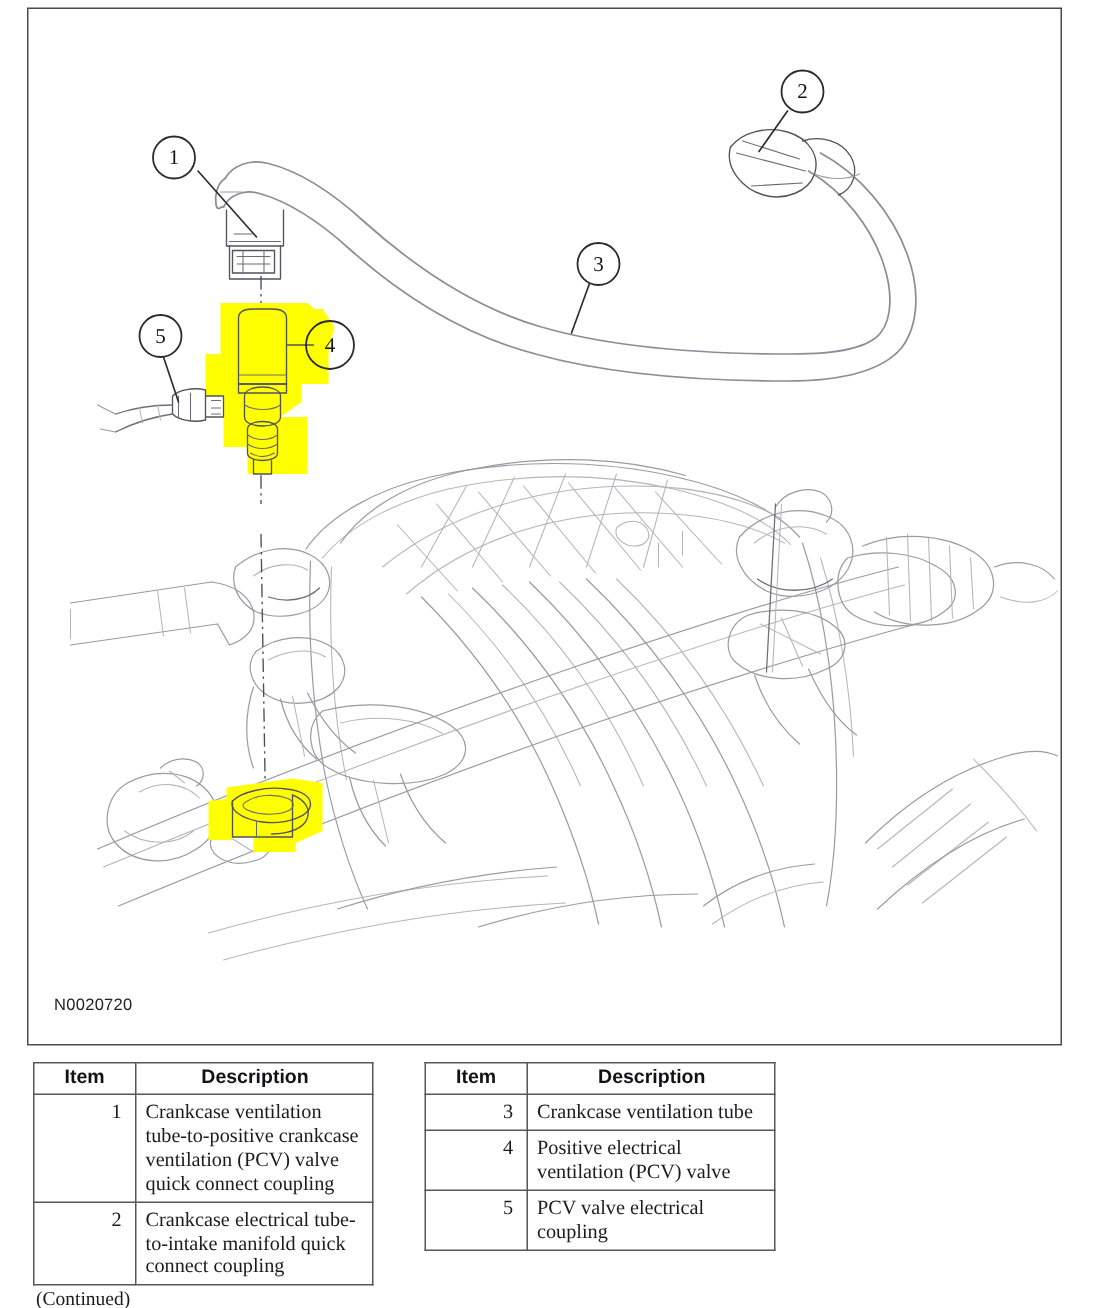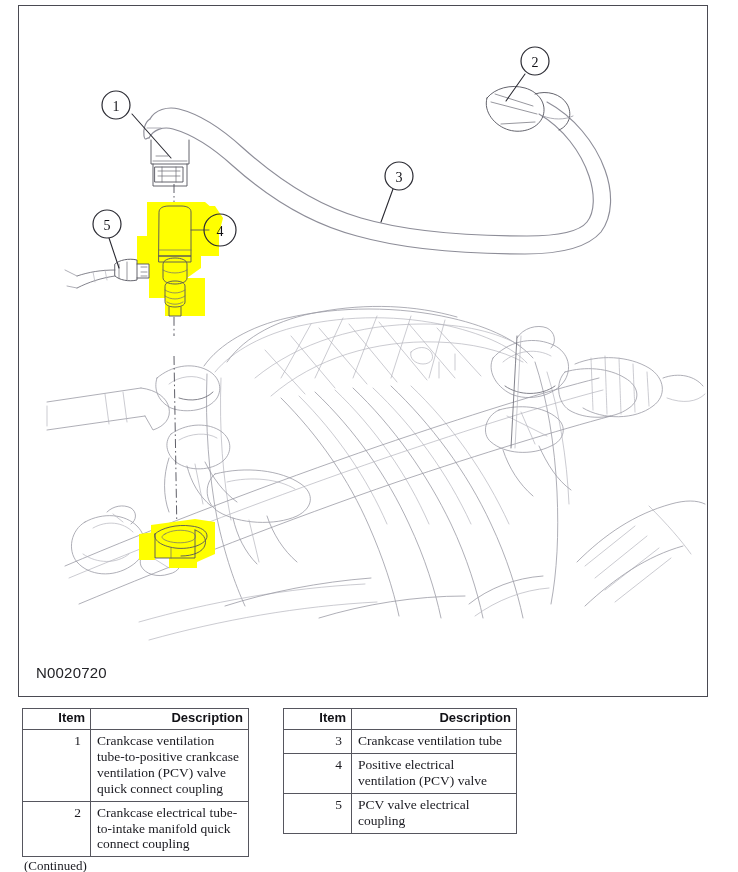--- a/index.html
+++ b/index.html
@@ -36,21 +36,21 @@
     height: 690px;
     display: block;
   }
 
   
   #figure-id {
     position: absolute;
     left: 36px;
     top: 664px;
     font-family: "Liberation Sans", "DejaVu Sans", sans-serif;
-    font-size: 15px;
+    font-size: 11px;
     color: #222226;
     letter-spacing: 0.2px;
     white-space: nowrap;
   }
 
   
   .item-table {
     position: absolute;
     border-collapse: collapse;
     table-layout: fixed;
@@ -63,38 +63,38 @@
   .item-table td {
     border: 1px solid #56565e;
     vertical-align: top;
     padding: 3px 5px 4px 6px;
   }
   .item-table th {
     font-family: "Liberation Sans", "DejaVu Sans", sans-serif;
     font-weight: bold;
     font-size: 13px;
     color: #111116;
-    text-align: right;
+    text-align: center;
     padding-top: 2px;
     padding-bottom: 3px;
     line-height: 1.15;
   }
   .item-table td {
     font-family: "Liberation Serif", "DejaVu Serif", serif;
     font-size: 13.5px;
     color: #1a1a20;
     line-height: 1.18;
   }
   .col-item  { width: 42px; }
   .col-desc  { width: auto; }
   td.col-item {
     text-align: right;
     padding-right: 9px;
   }
-  th.col-item { text-align: right; padding-left: 20px; }
+  th.col-item { text-align: left; padding-left: 20px; }
 
   
   #continued-note {
     position: absolute;
     left: 24px;
     top: 858px;
     font-family: "Liberation Serif", "DejaVu Serif", serif;
     font-size: 13px;
     color: #1a1a20;
     white-space: nowrap;

